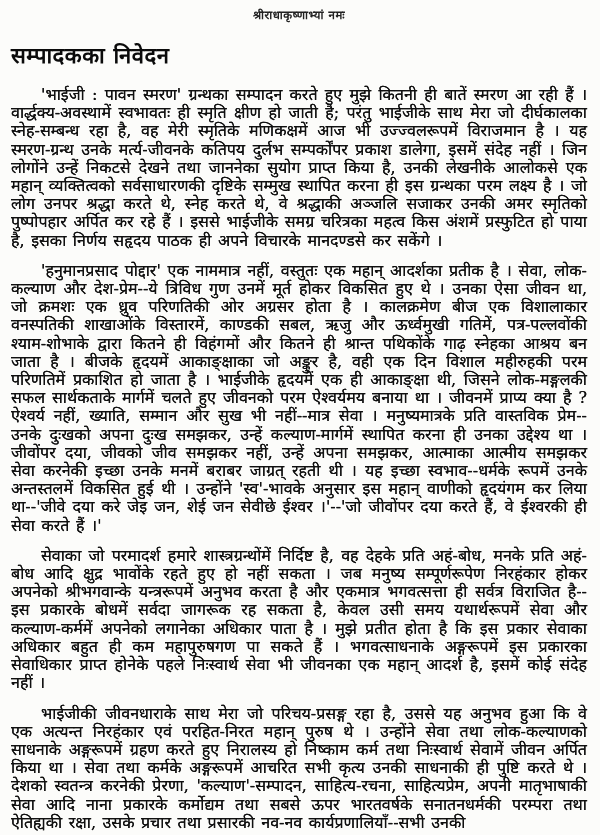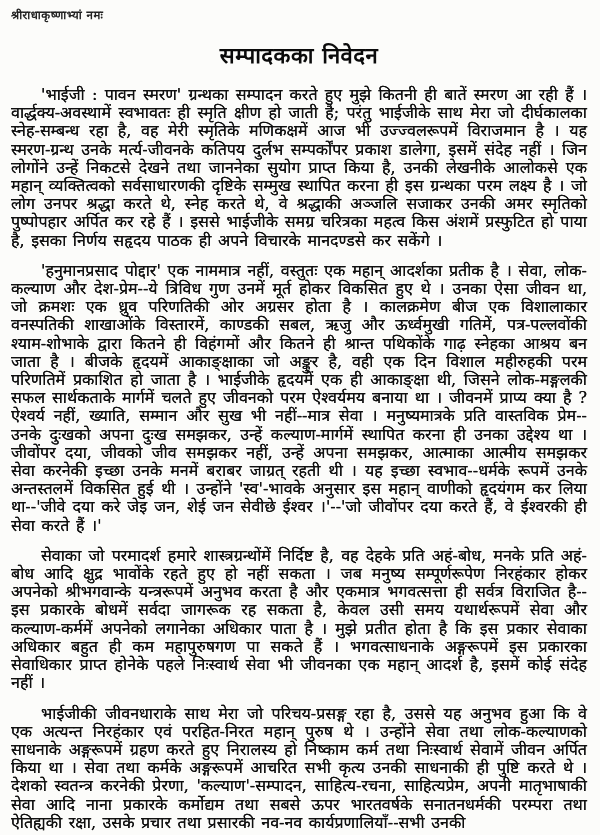--- a/index.html
+++ b/index.html
@@ -13,28 +13,28 @@
     height: 835px;
     margin: 0 auto;
     background: #fcfcfa;
     color: #111;
     overflow: hidden;
     font-family: "DejaVu Serif", "Liberation Serif", serif;
     box-sizing: border-box;
     padding: 5px 13px 0 11px;
   }
   .invocation {
+    text-align: center;
     font-size: 11.5px;
     font-weight: 600;
     letter-spacing: 0.5px;
     color: #222;
     margin: 2px 0 0 0;
   }
   .title {
-    text-align: center;
     font-size: 22px;
     font-weight: 700;
     color: #0b0b0b;
     margin: 17px 0 0 0;
     letter-spacing: 0.5px;
   }
   .body-text {
     margin-top: 17px;
   }
   .body-text p {

